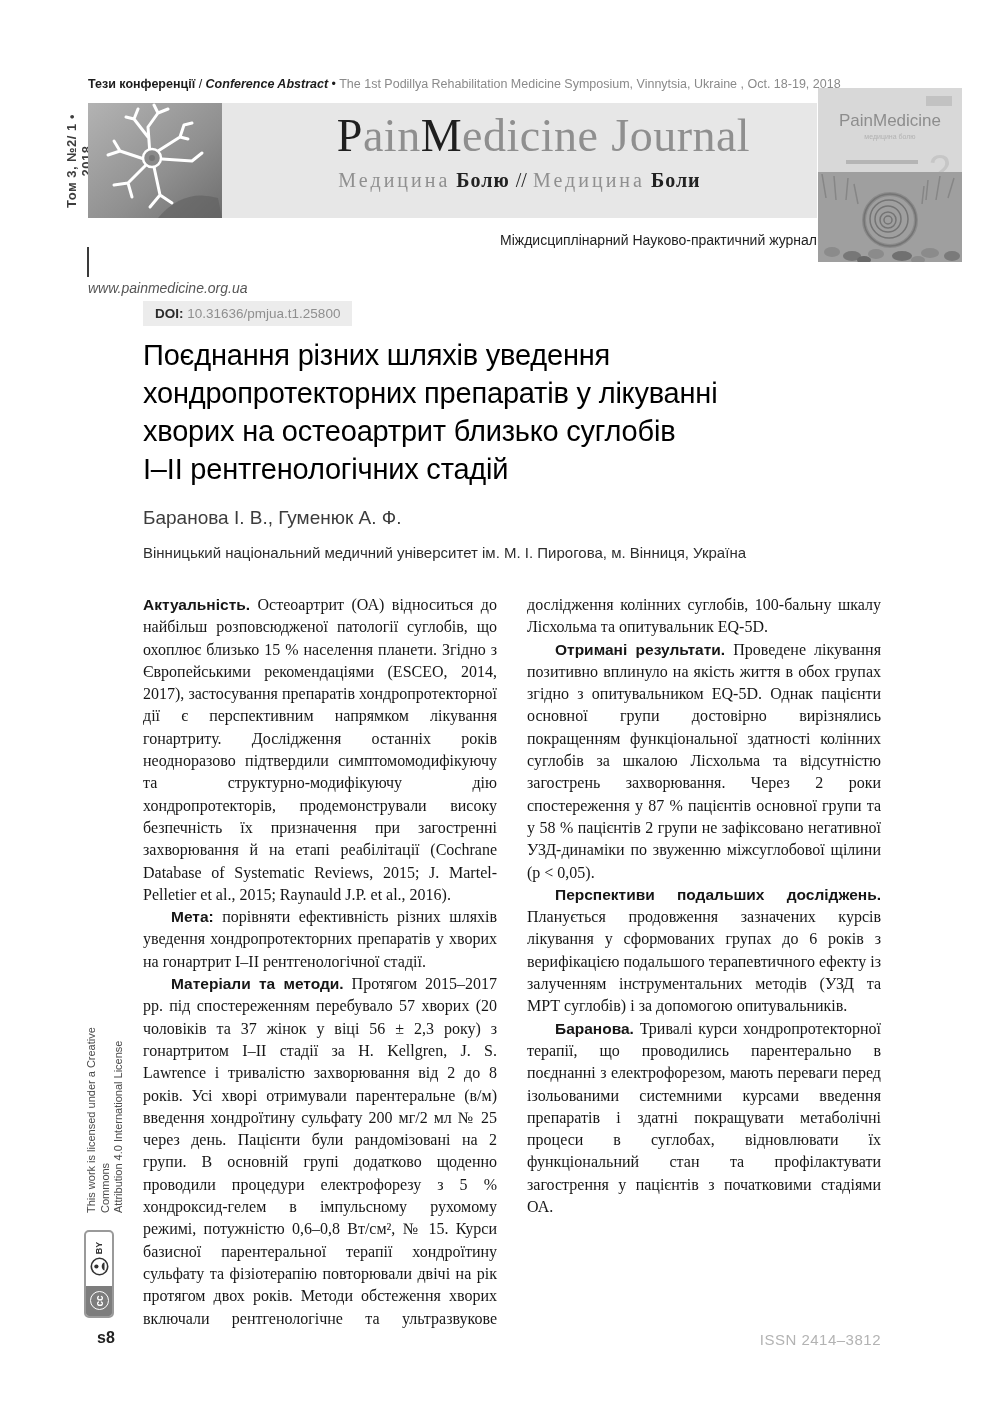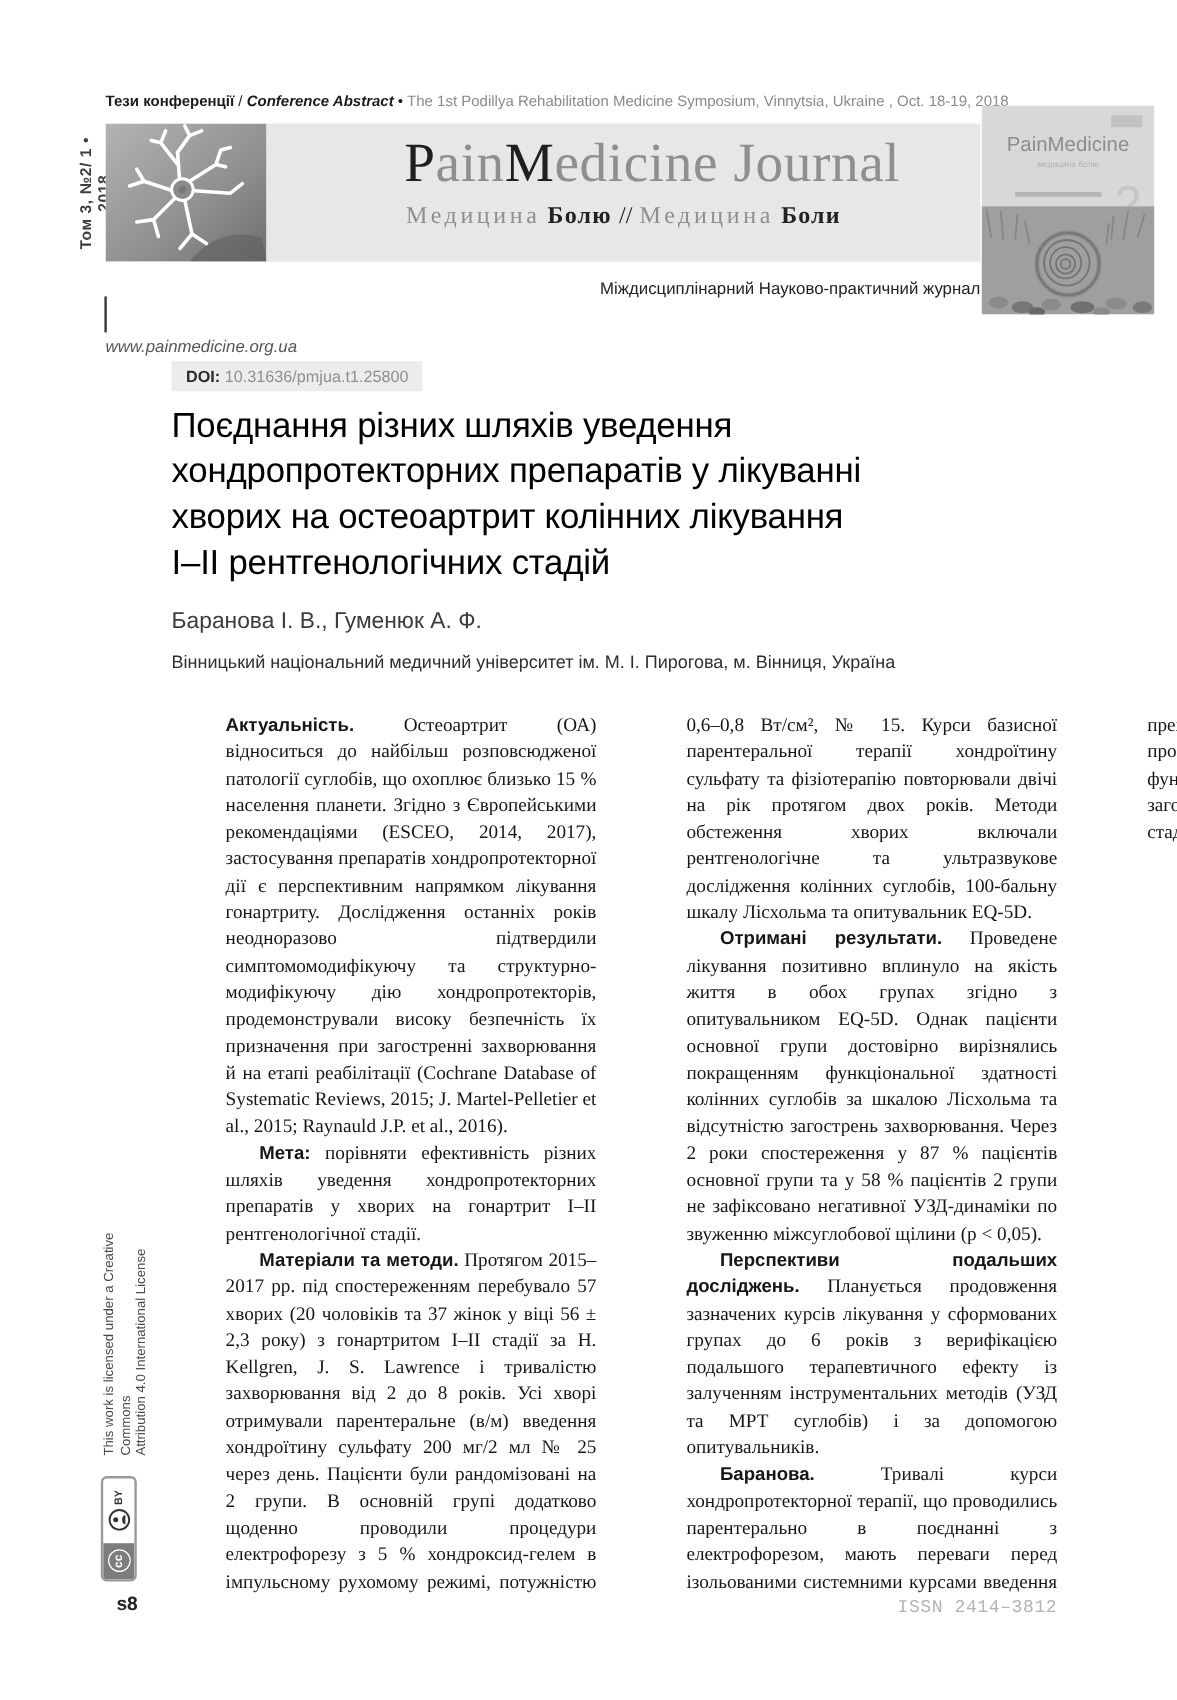--- a/index.html
+++ b/index.html
@@ -50,21 +50,21 @@
                   font-size:29px; line-height:38px; font-weight:normal; color:#000000; letter-spacing:-0.2px; }
   .article-title span{ display:block; }
   .authors{ position:absolute; left:143px; top:507px; font-size:19px; color:#3c3c3c; }
   .affiliation{ position:absolute; left:143px; top:544px; font-size:15px; color:#2e2e2e; }
 
   
   .columns{ position:absolute; left:143px; top:594px; width:738px; height:740px;
             column-count:2; column-gap:30px; column-fill:auto;
             font-family:"Liberation Serif", serif; font-size:16px; line-height:22.3px;
             text-align:justify; color:#161616; hyphens:auto; }
-  .columns p{ text-indent:28px;margin-left:45px; }
+  .columns p{ text-indent:28px; }
   .columns p.first{ text-indent:0; }
   .columns .lead{ font-family:"Liberation Sans", sans-serif; font-weight:bold; font-size:15.5px; }
 
   
   .license-vertical{ position:absolute; left:85px; top:1213px; width:235px;
                      transform:rotate(-90deg); transform-origin:0 0;
                      font-size:11px; line-height:13.5px; color:#4a4a4a; }
 
   .cc-badge{ position:absolute; left:84px; top:1318px; width:88px; height:30px;
              transform:rotate(-90deg); transform-origin:0 0;
@@ -72,21 +72,21 @@
              display:flex; overflow:hidden; }
   .cc-left{ width:30px; background:#7d7d7d; display:flex; align-items:center; justify-content:center; }
   .cc-circ{ width:19px; height:19px; border:1.5px solid #fff; border-radius:50%; color:#fff;
             font-size:10px; font-weight:bold; display:flex; align-items:center; justify-content:center; }
   .cc-right{ flex:1; display:flex; align-items:center; justify-content:center; gap:3px; }
   .cc-by{ font-size:9px; font-weight:bold; color:#333; }
 
   
   .footer-page{ position:absolute; left:97px; top:1329px; font-size:16px; font-weight:bold; color:#222; }
   .footer-issn{ position:absolute; left:143px; top:1331px; width:738px; text-align:right;
-                font-size:15px; color:#b3b3b3; letter-spacing:0.5px;font-family:Liberation Mono, monospace; }
+                font-size:15px; color:#b3b3b3; letter-spacing:0.5px; }
 </style>
 </head>
 <body>
 
 <div class="page">
 
   <div class="top-meta">
     <span class="b">Тези конференції</span><span> / </span><span class="i">Conference Abstract</span><span> • </span><span class="g">The 1st Podillya Rehabilitation Medicine Symposium, Vinnytsia, Ukraine , Oct. 18-19, 2018</span>
   </div>
 
@@ -168,21 +168,21 @@
   <div class="reg-mark"></div>
 
   <div class="doi-box">
     <span class="doi-label">DOI:</span>
     <span class="doi-value">10.31636/pmjua.t1.25800</span>
   </div>
 
   <h1 class="article-title">
     <span>Поєднання різних шляхів уведення</span>
     <span>хондропротекторних препаратів у лікуванні</span>
-    <span>хворих на остеоартрит колінних лікування</span>
+    <span>хворих на остеоартрит близько суглобів</span>
     <span>I–II рентгенологічних стадій</span>
   </h1>
 
   <div class="authors">Баранова І. В., Гуменюк А. Ф.</div>
   <div class="affiliation">Вінницький національний медичний університет ім. М. І. Пирогова, м. Вінниця, Україна</div>
 
   <div class="columns">
     <p class="first"><span class="lead">Актуальність.</span> <span>Остеоартрит (ОА) відноситься до найбільш розповсюдженої патології суглобів, що охоплює близько 15 % населення планети. Згідно з Європейськими рекомендаціями (ESCEO, 2014, 2017), застосування препаратів хондропротекторної дії є перспективним напрямком лікування гонартриту. Дослідження останніх років неодноразово підтвердили симптомомодифікуючу та структурно-модифікуючу дію хондропротекторів, продемонстрували високу безпечність їх призначення при загостренні захворювання й на етапі реабілітації (Cochrane Database of Systematic Reviews, 2015; J. Martel-Pelletier et al., 2015; Raynauld J.P. et al., 2016).</span></p>
     <p><span class="lead">Мета:</span> <span>порівняти ефективність різних шляхів уведення хондропротекторних препаратів у хворих на гонартрит I–II рентгенологічної стадії.</span></p>
     <p><span class="lead">Матеріали та методи.</span> <span>Протягом 2015–2017 рр. під спостереженням перебувало 57 хворих (20 чоловіків та 37 жінок у віці 56 ± 2,3 року) з гонартритом I–II стадії за H. Kellgren, J. S. Lawrence і тривалістю захворювання від 2 до 8 років. Усі хворі отримували парентеральне (в/м) введення хондроїтину сульфату 200 мг/2 мл № 25 через день. Пацієнти були рандомізовані на 2 групи. В основній групі додатково щоденно проводили процедури електрофорезу з 5 % хондроксид-гелем в імпульсному рухомому режимі, потужністю 0,6–0,8 Вт/см², № 15. Курси базисної парентеральної терапії хондроїтину сульфату та фізіотерапію повторювали двічі на рік протягом двох років. Методи обстеження хворих включали рентгенологічне та ультразвукове дослідження колінних суглобів, 100-бальну шкалу Лісхольма та опитувальник EQ-5D.</span></p>

